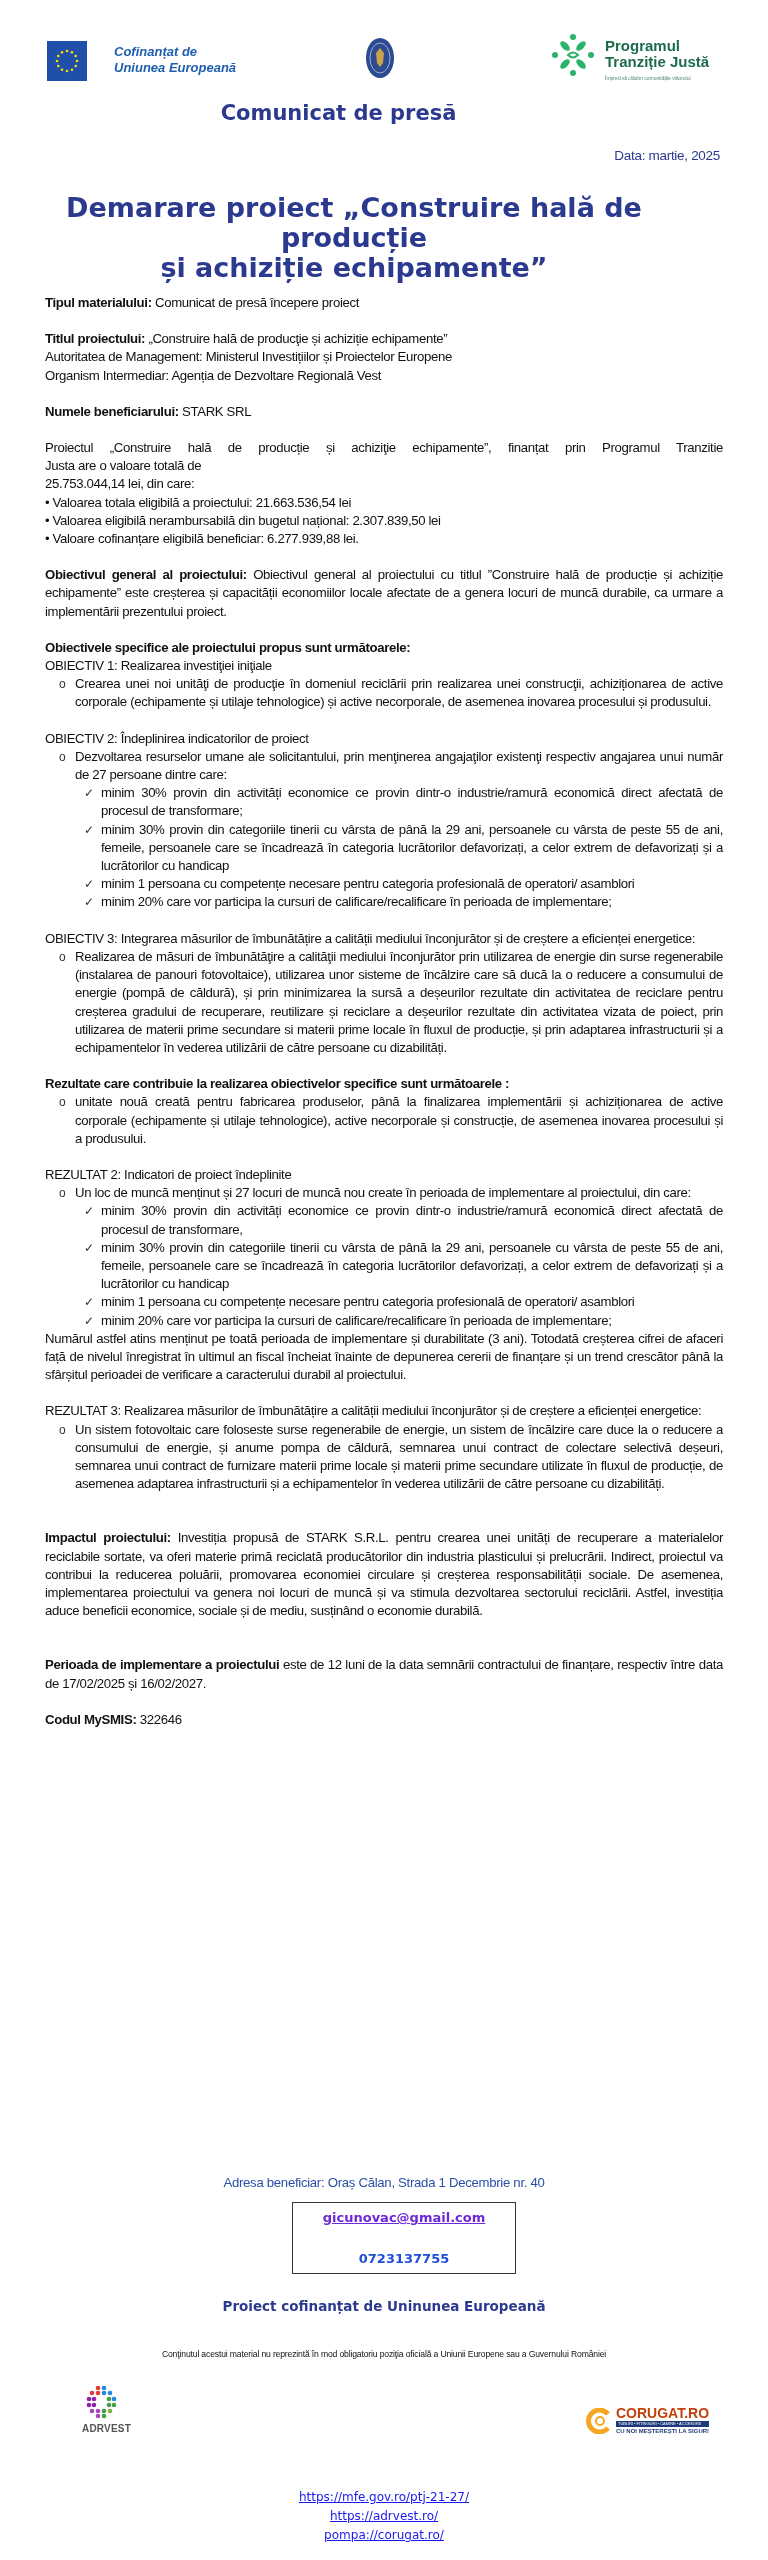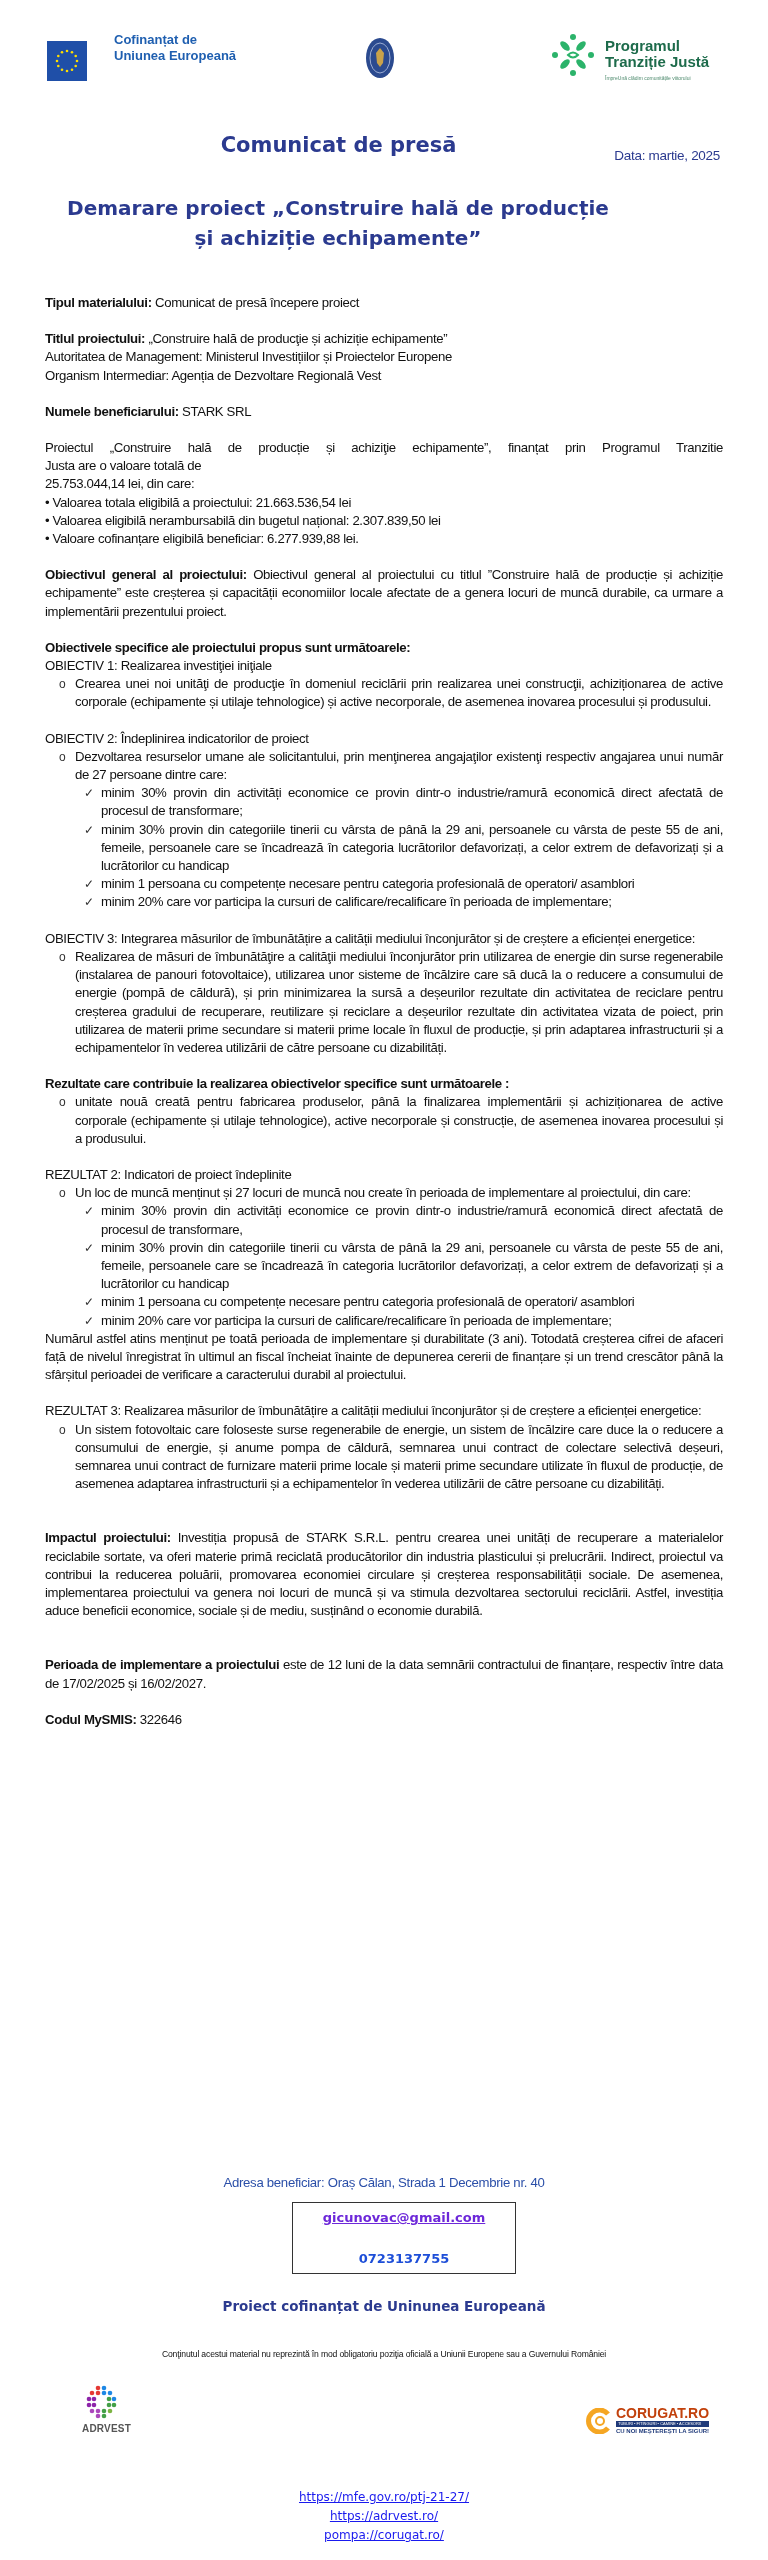--- a/index.html
+++ b/index.html
@@ -39,21 +39,21 @@
           <circle cx="25" cy="28.7" r="1.3"></circle>
         <circle cx="20" cy="30" r="1.3"></circle>
           <circle cx="15" cy="28.7" r="1.3"></circle>
           <circle cx="11.3" cy="25" r="1.3"></circle>
         <circle cx="10" cy="20" r="1.3"></circle>
           <circle cx="11.3" cy="15" r="1.3"></circle>
           <circle cx="15" cy="11.3" r="1.3"></circle>
       </g>
     </svg>
   </div>
-  <div class="abs hdr-logo-text" style="left:114px;top:32px;">
+  <div class="abs hdr-logo-text" style="left:114px;top:44px;font-style:italic;">
     <div>Cofinanțat de</div>
     <div>Uniunea Europeană</div>
   </div>
 
   <div class="abs" style="left:365px;top:37px;width:30px;height:42px;">
     <svg width="30" height="42" viewBox="0 0 30 42">
       <ellipse cx="15" cy="21" rx="14" ry="20" fill="#2b4a8f"></ellipse>
       <ellipse cx="15" cy="21" rx="10" ry="15" fill="none" stroke="#b9c6e4" stroke-width="0.8"></ellipse>
       <path d="M15 11 L19 16 L18 26 L15 30 L12 26 L11 16 Z" fill="#c9a24a"></path>
     </svg>
@@ -73,24 +73,24 @@
       </g>
       <path d="M17 22 Q22 17 27 22 Q22 27 17 22Z" fill="none" stroke="#2bb36a" stroke-width="2"></path>
     </svg>
   </div>
   <div class="abs ptj-text" style="left:605px;top:38px;">
     <div>Programul</div>
     <div>Tranziție Justă</div>
     <div class="ptj-sub">ÎmpreUnă clădim comunitățile viitorului</div>
   </div>
 
-  <div class="abs title" style="left:0;top:132px;width:677px;font-size:21px;line-height:26px;">Comunicat de presă</div>
+  <div class="abs title" style="left:0;top:100px;width:677px;font-size:21px;line-height:26px;">Comunicat de presă</div>
   <div class="abs" style="right:48px;top:148px;font-family:'Liberation Sans',sans-serif;font-size:13.5px;color:#2b3a8f;letter-spacing:-0.3px;">Data: martie, 2025</div>
 
-  <div class="abs title" style="left:0;top:193px;width:676px;font-size:20px;line-height:30px;">
+  <div class="abs title" style="left:16px;top:193px;width:676px;font-size:27px;line-height:30px;">
     <div>Demarare proiect „Construire hală de producție</div>
     <div>și achiziție echipamente”</div>
   </div>
 
   <div class="abs txt" style="left:45px;top:294px;width:678px;">
 
     <div><b>Tipul materialului:</b><span> Comunicat de presă începere proiect</span></div>
 
     <div style="height:18px"></div>
     <div><b>Titlul proiectului:</b><span> „Construire hală de producţie și achiziție echipamente”</span></div>

